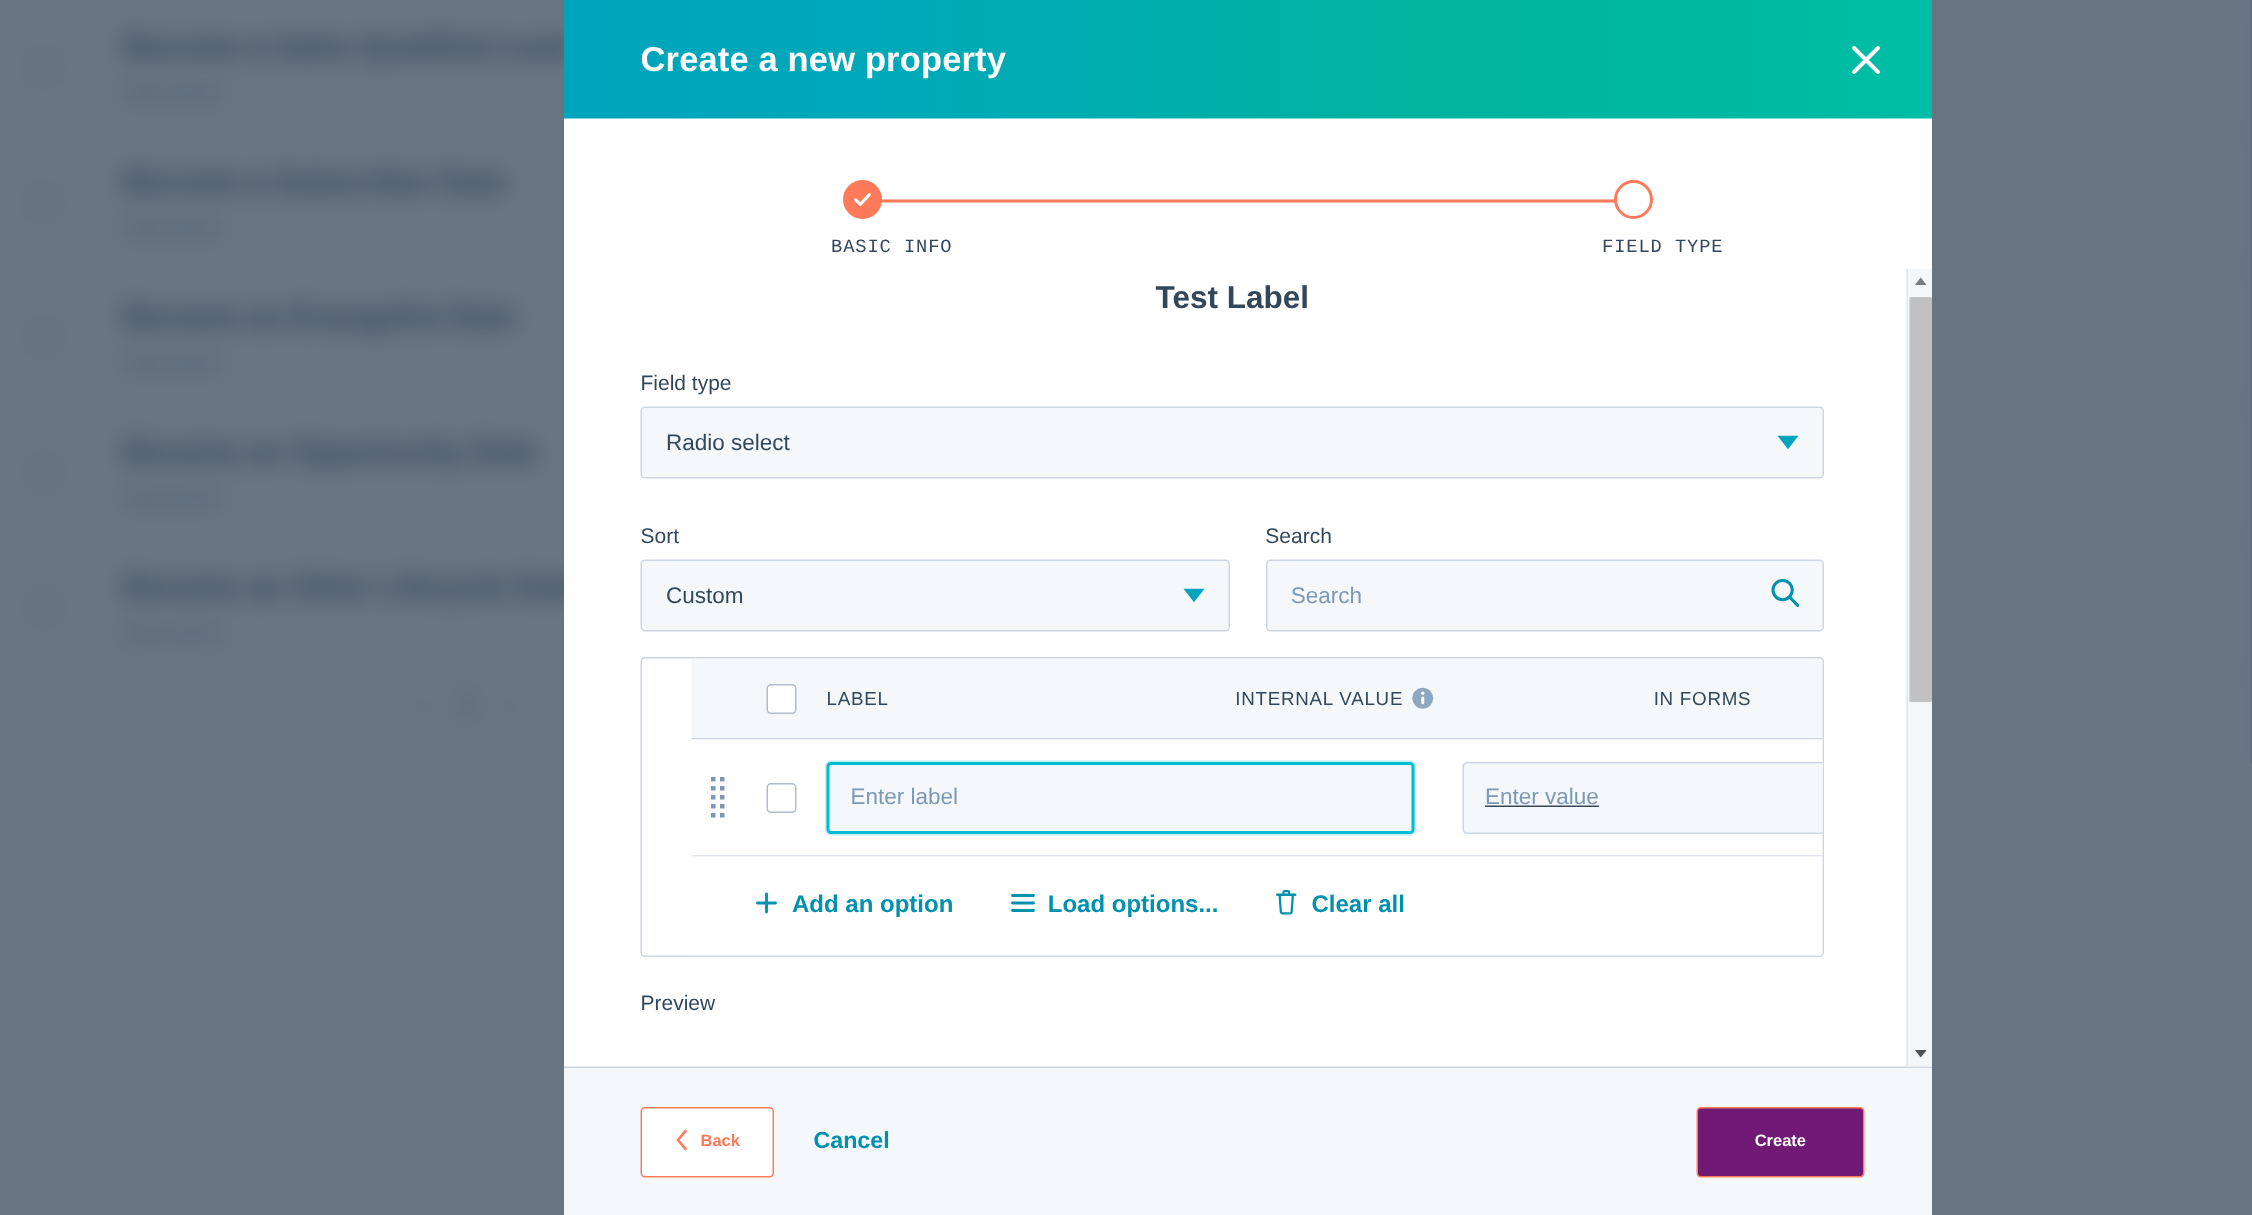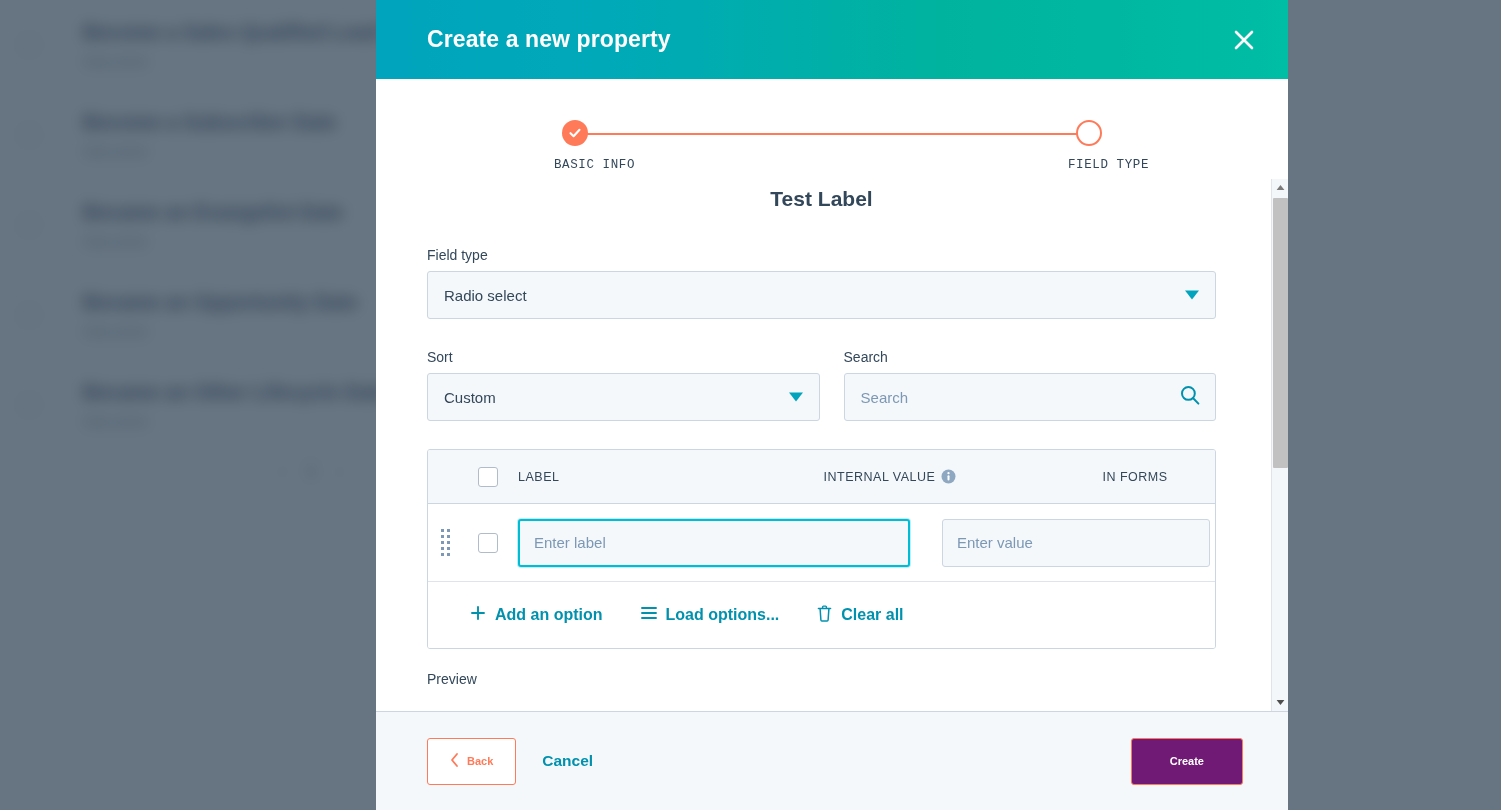--- a/index.html
+++ b/index.html
@@ -130,22 +130,22 @@
     position: relative;
   }
   .search-box input {
     flex: 1; border: none; background: transparent; outline: none;
     font-size: 15px; color: #33475b; font-family: inherit;
   }
   .search-box input::placeholder { color: #7c98b6; }
 
   
   .opt-table {
-    margin-top: 28px; border: 1px solid #cbd6e2; border-radius: 3px;
-    background: #ffffff; overflow: hidden;
+    margin-top: 17px; border: 1px solid #cbd6e2; border-radius: 3px;
+    background: #ffffff; overflow: hidden; padding-left: 33px;
   }
   .opt-head {
     display: flex; align-items: center; height: 54px;
     background: #f5f8fa; border-bottom: 1px solid #cbd6e2;
     font-size: 12.5px; color: #33475b; letter-spacing: .5px;
   }
   .c-handle { width: 30px; flex: none; }
   .c-check  { width: 60px; flex: none; display: flex; justify-content: center; }
   .c-label  { flex: 1 1 auto; }
   .c-value  { width: 330px; flex: none; text-align: center; }
@@ -173,21 +173,21 @@
     height: 48px; background: #f5f8fa; border: 1px solid #cbd6e2;
     border-radius: 3px; font-size: 15px; color: #33475b;
     padding: 0 14px; font-family: inherit; outline: none;
   }
   .inp::placeholder { color: #7c98b6; }
   .inp-label {
     width: 392px;
     border: 2px solid #00bdd6; box-shadow: 0 0 0 1px rgba(0,189,214,.25);
     background: #f5f8fa; caret-color: #33475b;
   }
-  .inp-value { width: 268px; }
+  .inp-value { width: 268px; text-decoration: underline; }
   .toggle {
     width: 62px; height: 34px; border-radius: 4px;
     background: #0091ae; position: relative; cursor: pointer;
     display: inline-block;
   }
   .toggle .knob {
     position: absolute; right: 0; top: -1px;
     width: 36px; height: 36px; background: #fff;
     border: 1px solid #00a4bd; border-radius: 5px;
     display: flex; align-items: center; justify-content: center;

